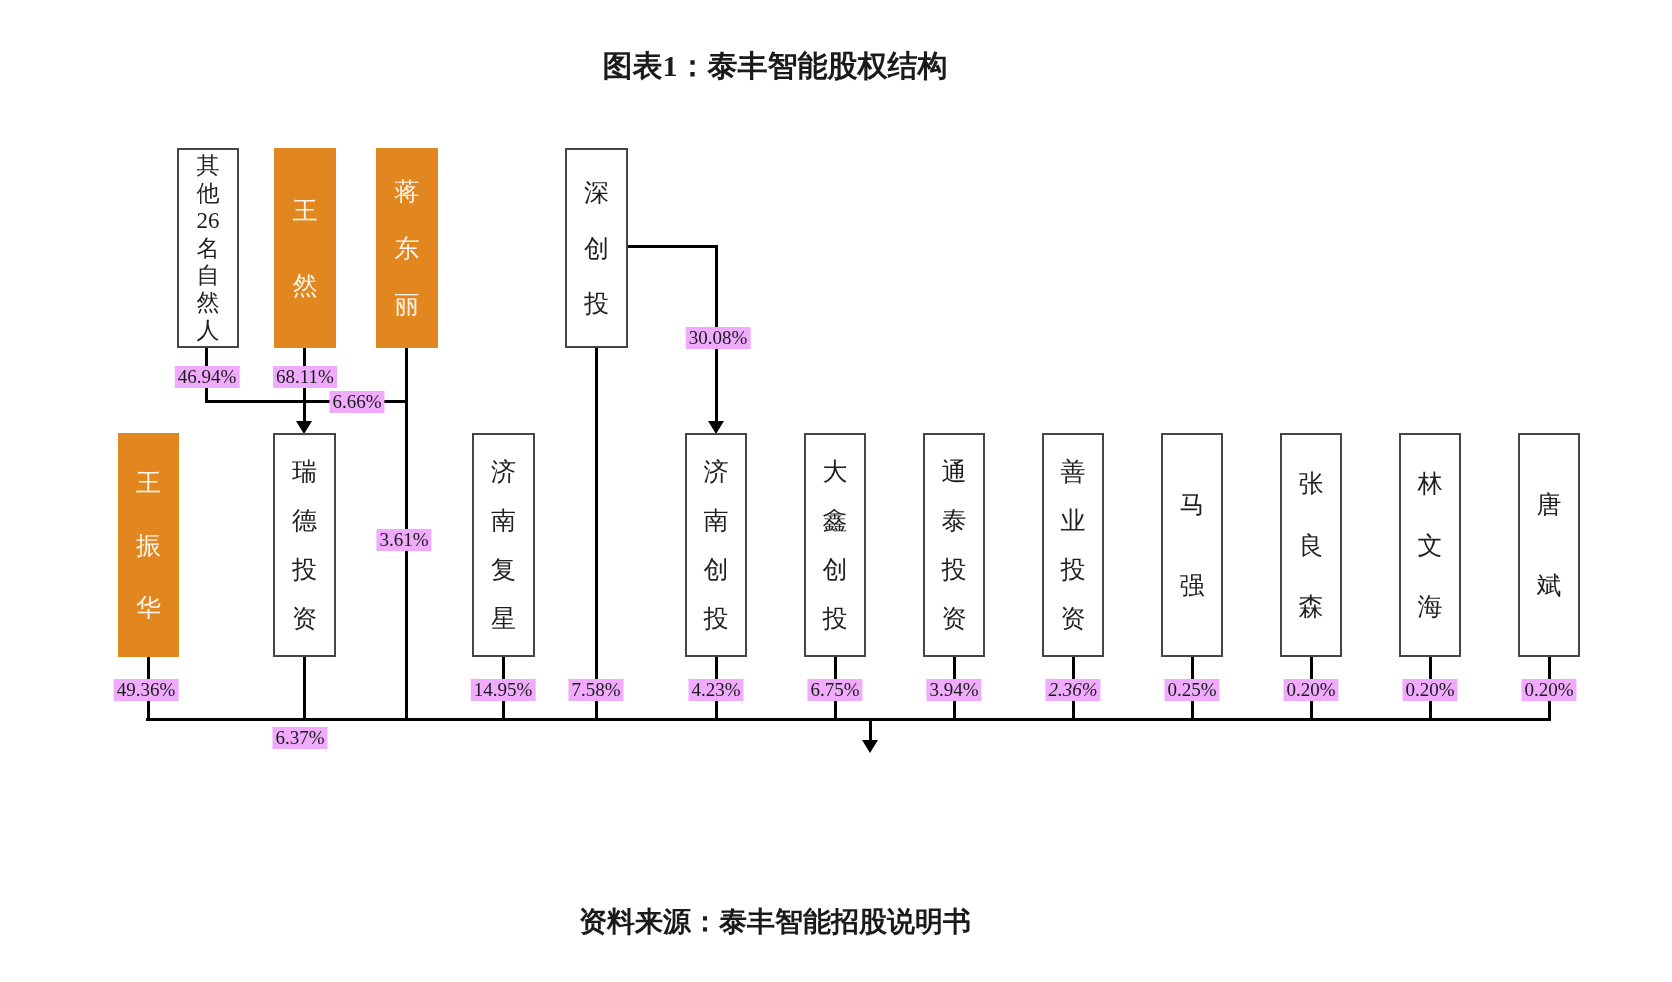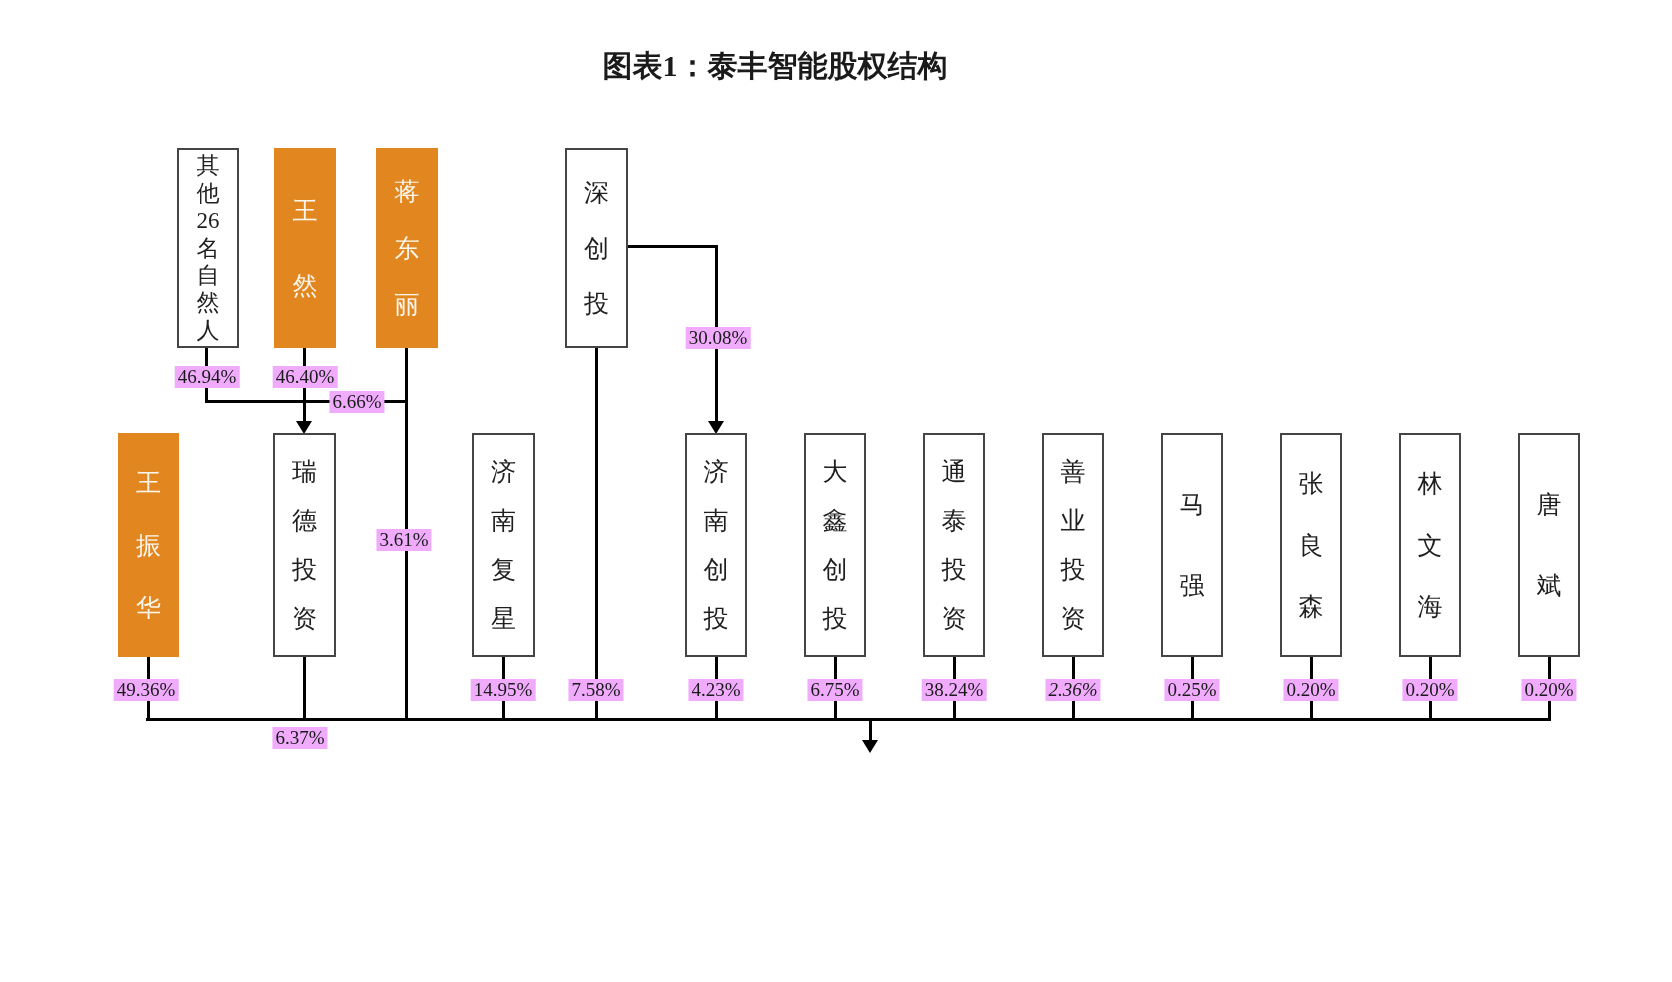--- a/index.html
+++ b/index.html
@@ -71,21 +71,21 @@
       <span>投</span>
     </div>
 
   <div class="vline" style="left:205px;top:348px;height:54px;"></div>
   <div class="vline" style="left:303px;top:348px;height:54px;"></div>
   <div class="hline" style="left:205px;top:400px;width:203px;"></div>
   <div class="vline" style="left:303px;top:402px;height:22px;"></div>
   <div class="arrowhead" style="left:296px;top:421px;"></div>
 
   <div class="pct" style="left:207px;top:366px;">46.94%</div>
-  <div class="pct" style="left:305px;top:366px;">46.40%</div>
+  <div class="pct" style="left:305px;top:366px;">68.11%</div>
   <div class="pct" style="left:357px;top:391px;">6.66%</div>
 
   <div class="vline" style="left:405px;top:348px;height:370px;"></div>
   <div class="pct" style="left:404px;top:529px;">3.61%</div>
 
   <div class="hline" style="left:628px;top:245px;width:90px;"></div>
   <div class="vline" style="left:715px;top:245px;height:179px;"></div>
   <div class="arrowhead" style="left:708px;top:421px;"></div>
   <div class="pct" style="left:718px;top:327px;">30.08%</div>
 
@@ -161,21 +161,21 @@
   <div class="vline" style="left:502px;top:657px;height:61px;"></div>
   <div class="pct" style="left:503px;top:679px;">14.95%</div>
 
   <div class="vline" style="left:715px;top:657px;height:61px;"></div>
   <div class="pct" style="left:716px;top:679px;">4.23%</div>
 
   <div class="vline" style="left:834px;top:657px;height:61px;"></div>
   <div class="pct" style="left:835px;top:679px;">6.75%</div>
 
   <div class="vline" style="left:953px;top:657px;height:61px;"></div>
-  <div class="pct" style="left:954px;top:679px;">38.24%</div>
+  <div class="pct" style="left:954px;top:679px;">3.94%</div>
 
   <div class="vline" style="left:1072px;top:657px;height:61px;"></div>
   <div class="pct" style="left:1073px;top:679px;font-style:italic;">2.36%</div>
 
   <div class="vline" style="left:1191px;top:657px;height:61px;"></div>
   <div class="pct" style="left:1192px;top:679px;">0.25%</div>
 
   <div class="vline" style="left:1310px;top:657px;height:61px;"></div>
   <div class="pct" style="left:1311px;top:679px;">0.20%</div>
 
@@ -183,14 +183,15 @@
   <div class="pct" style="left:1430px;top:679px;">0.20%</div>
 
   <div class="vline" style="left:1548px;top:657px;height:61px;"></div>
   <div class="pct" style="left:1549px;top:679px;">0.20%</div>
 
   <div class="hline" style="left:146px;top:718px;width:1405px;"></div>
   <div class="vline" style="left:869px;top:721px;height:22px;"></div>
   <div class="arrowhead" style="left:862px;top:740px;"></div>
 
 
+  <div class="abs source" style="left:775px;top:903px;">资料来源：泰丰智能招股说明书</div>
 
 </div>
 
 </body></html>

